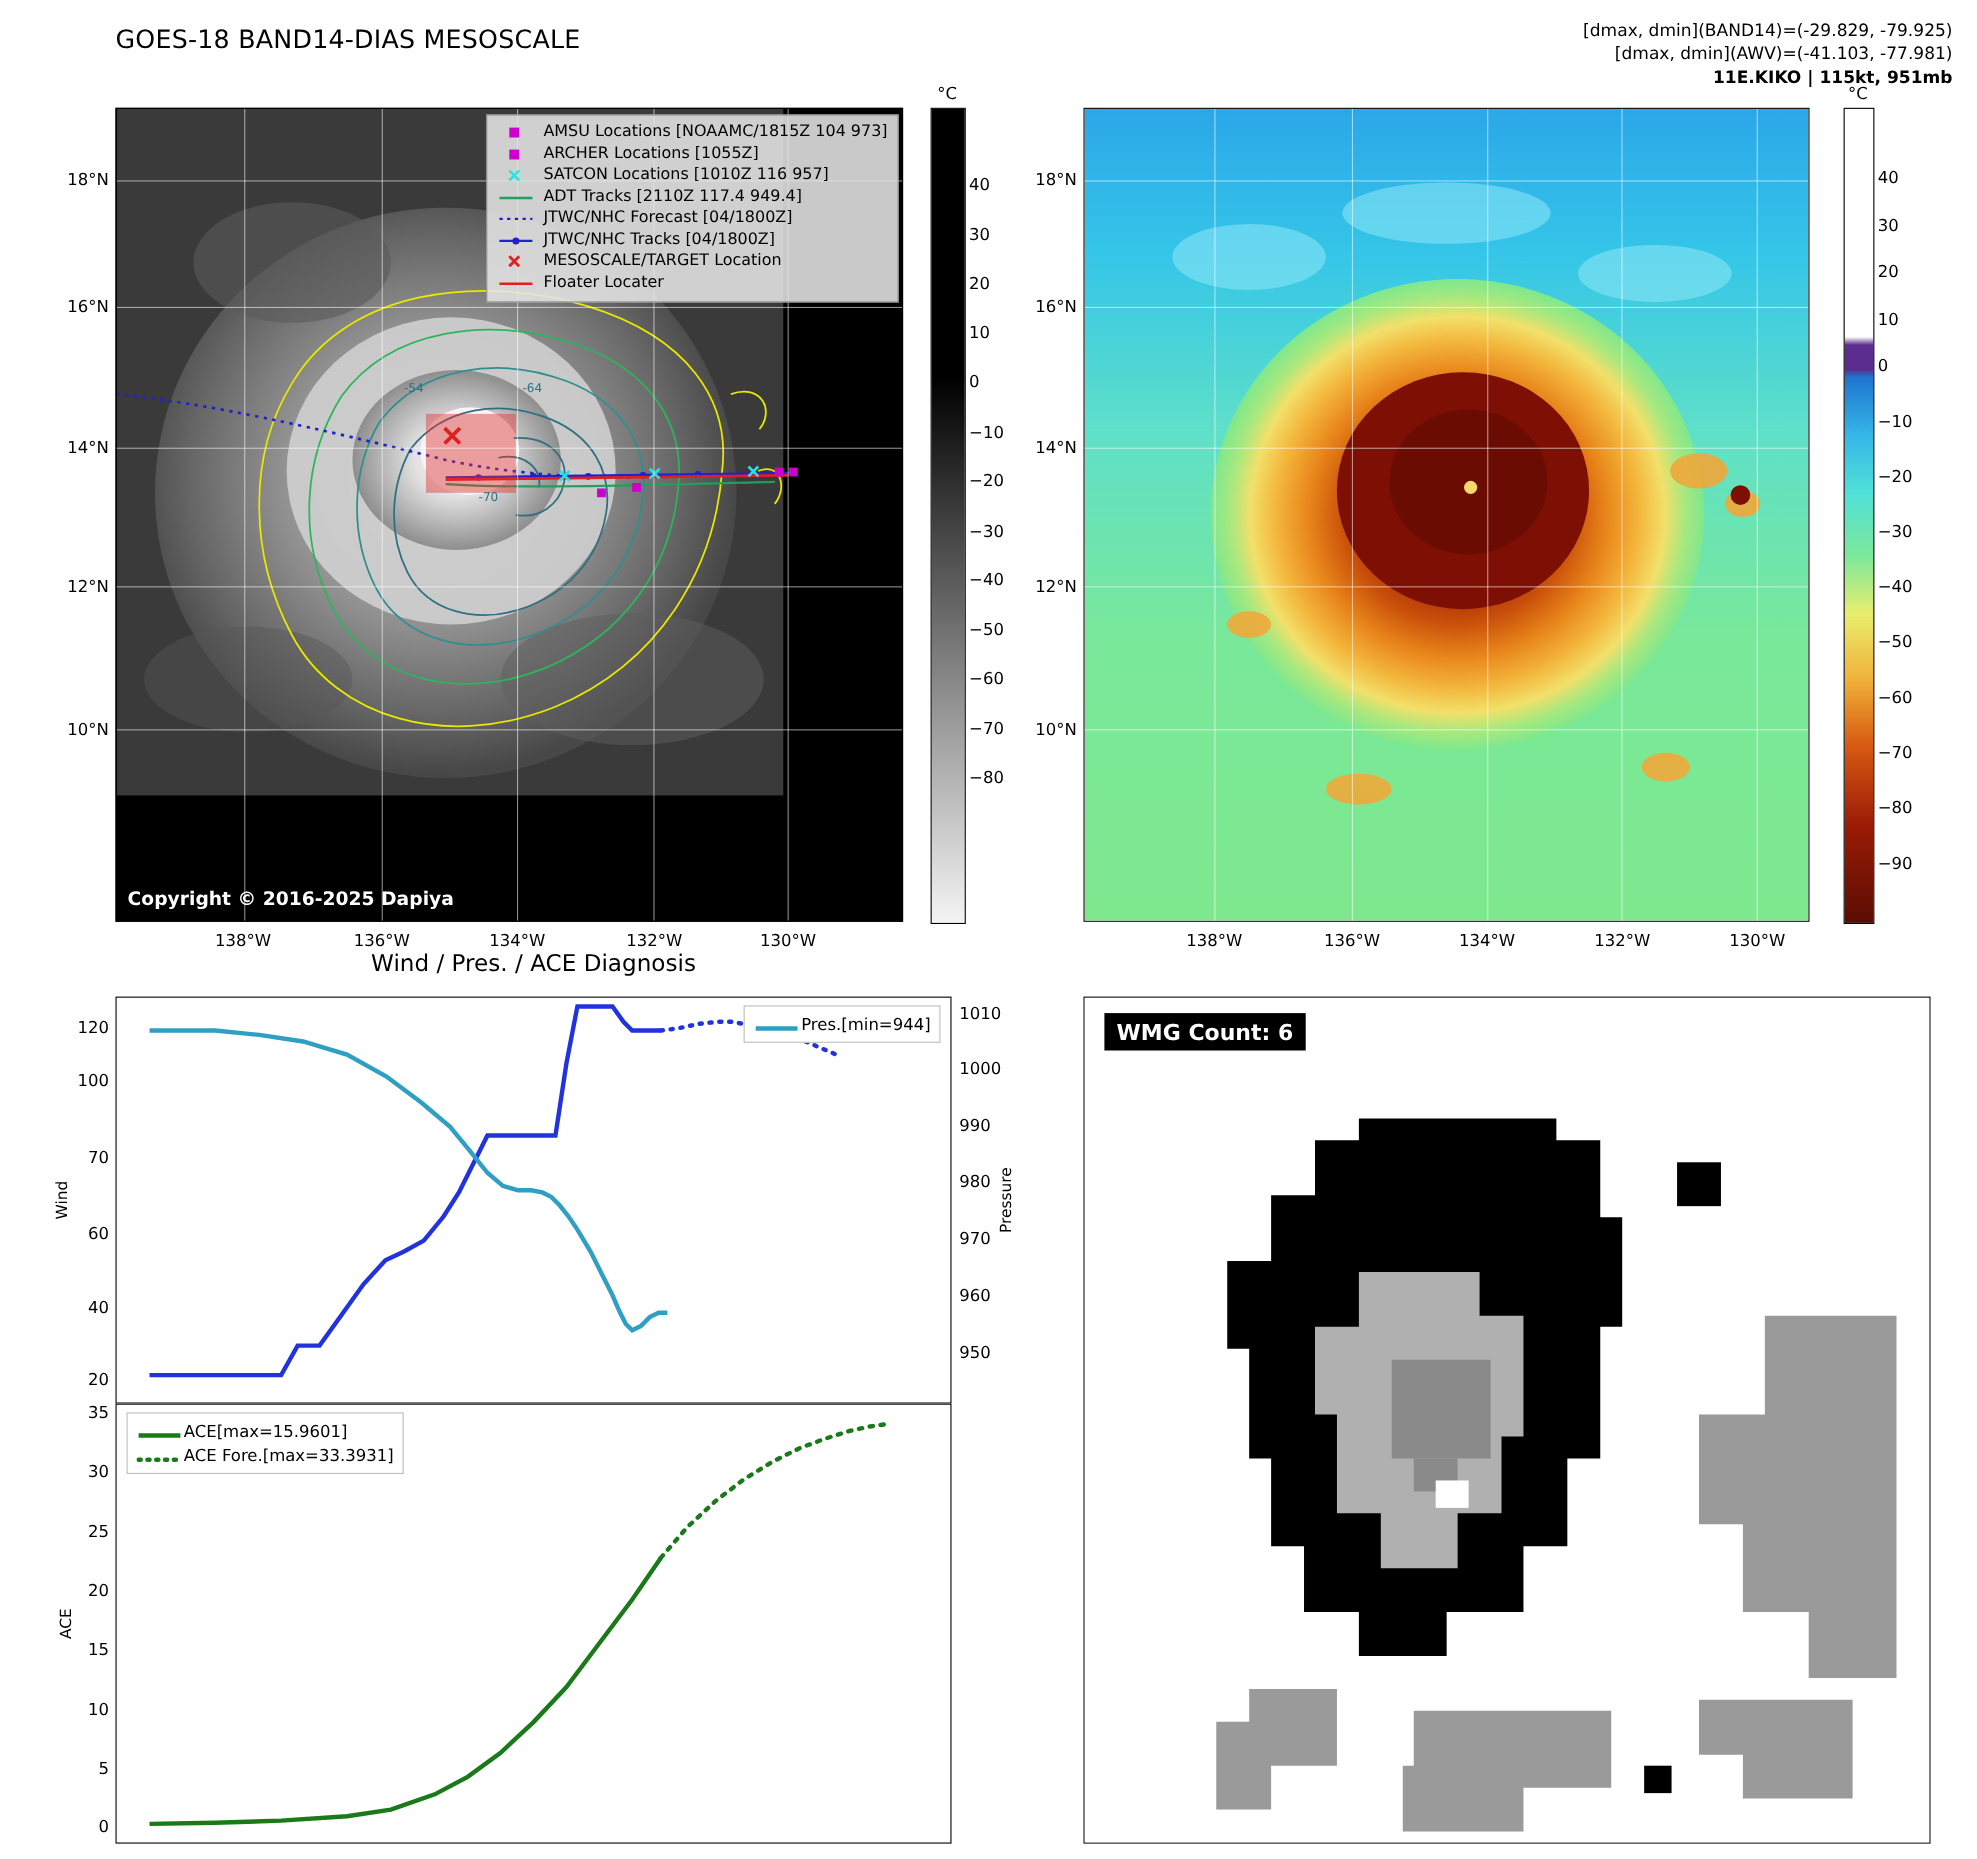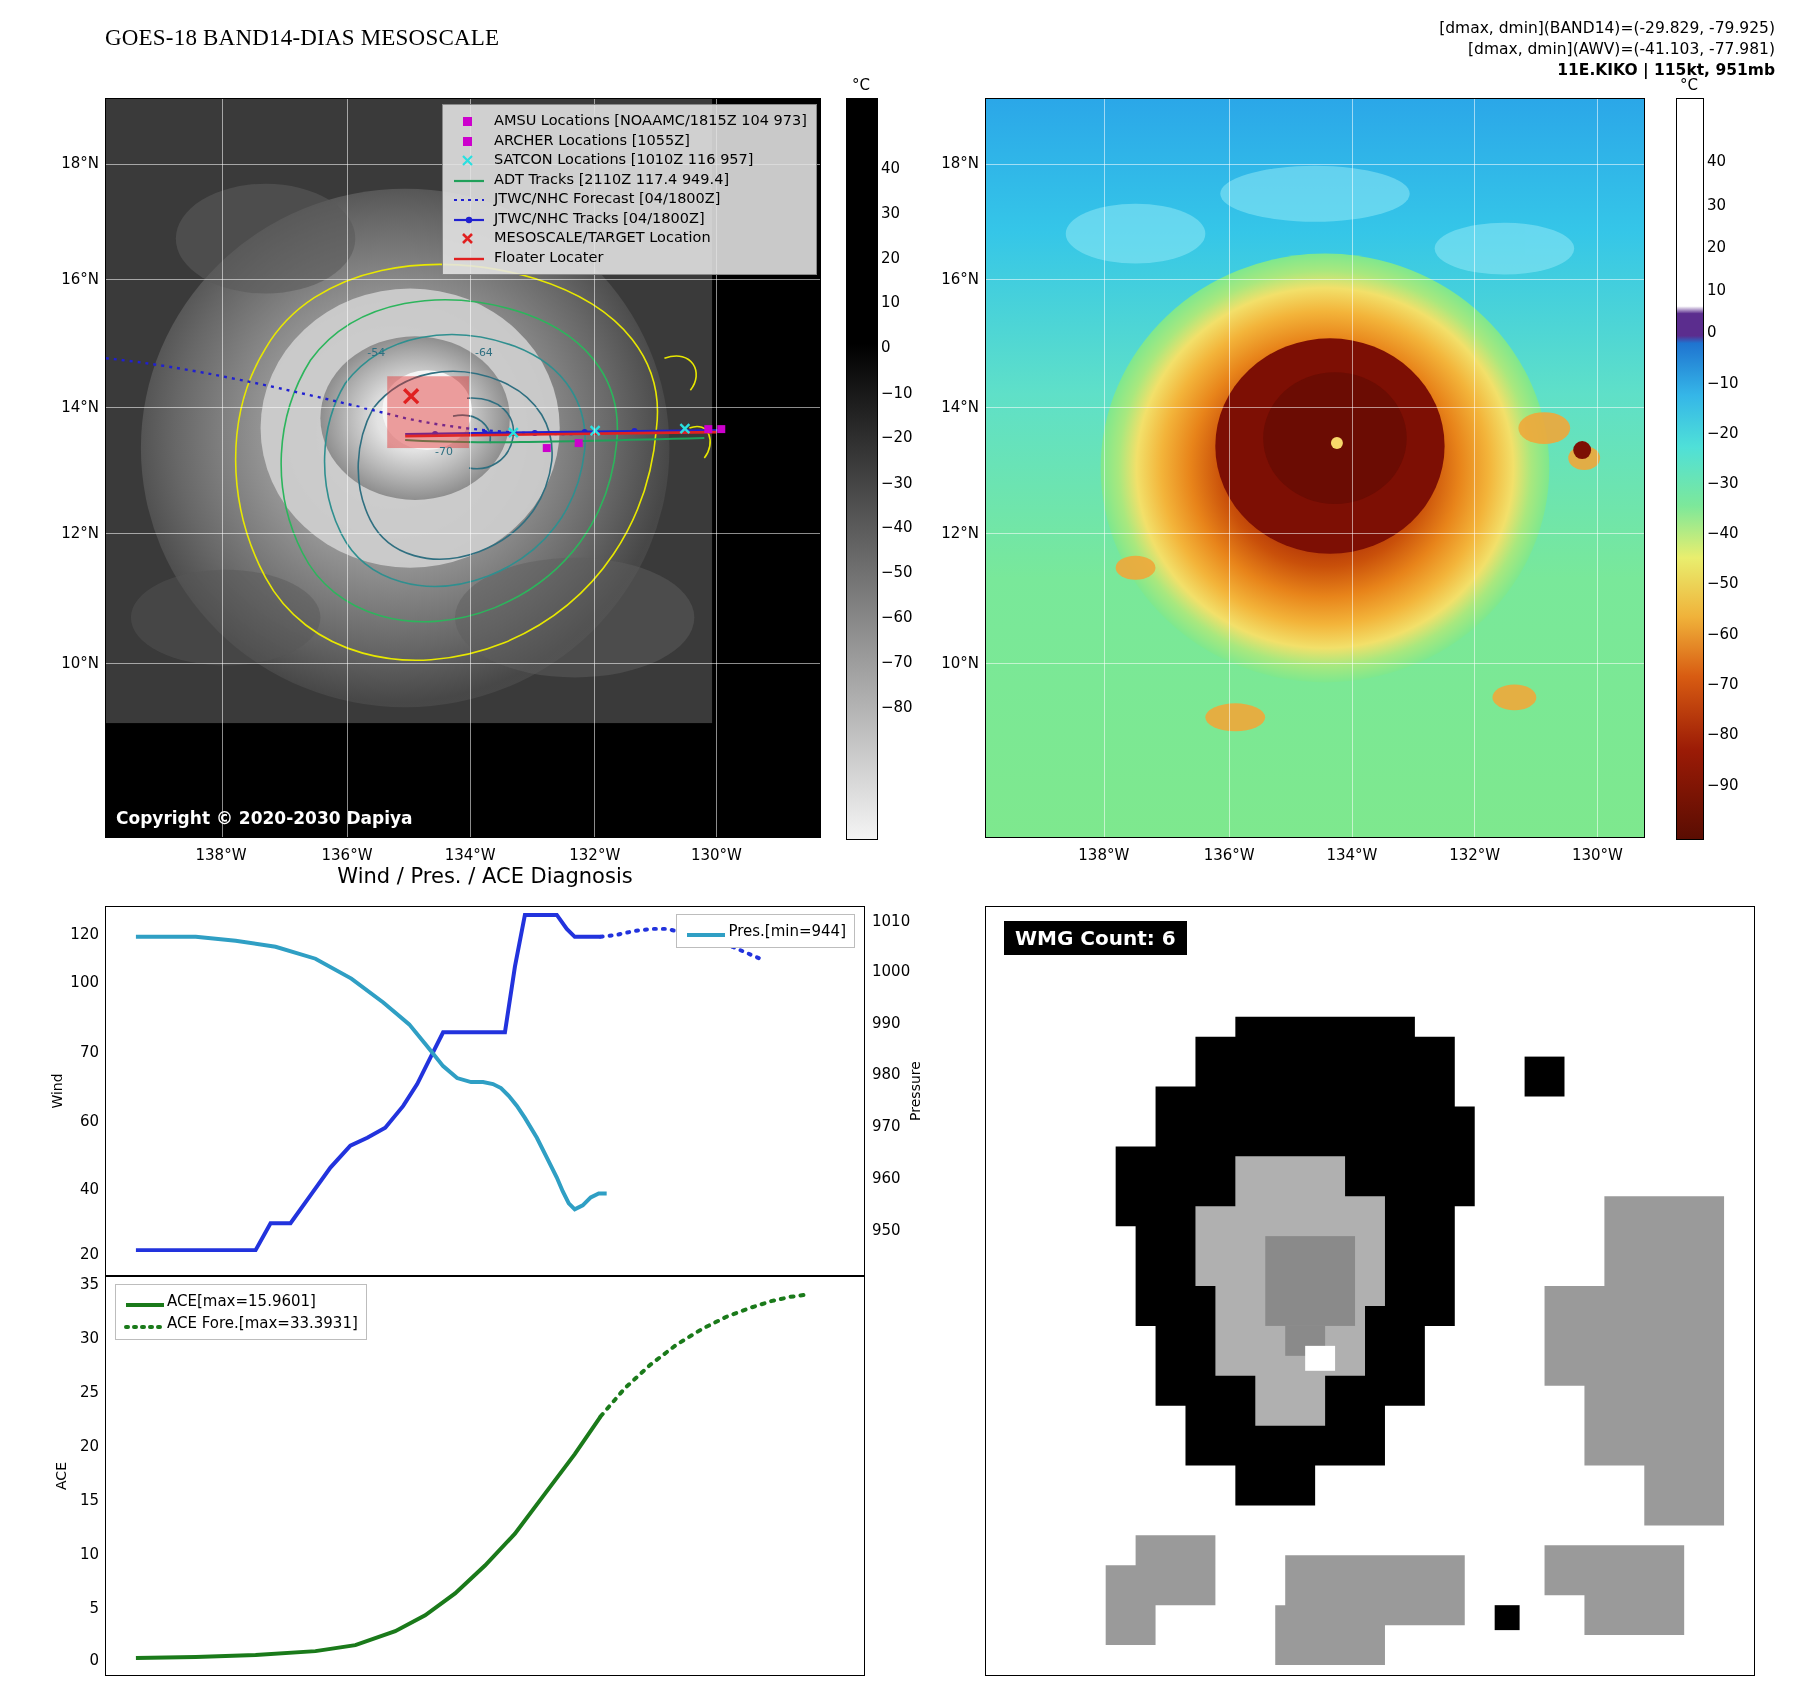--- a/index.html
+++ b/index.html
@@ -4,21 +4,21 @@
 <style>
   html,body{margin:0;padding:0;background:#ffffff;}
   body{width:1797px;height:1690px;font-family:"DejaVu Sans",sans-serif;color:#000;overflow:hidden;}
   .root{position:relative;width:1797px;height:1690px;}
 
   
   .panel{position:absolute;}
   .title{font-size:23px;letter-spacing:.2px;}
 
   
-  #tl-title{left:105px;top:22px;width:700px;line-height:1.35;font-family:Liberation Serif, serif;}
+  #tl-title{left:105px;top:22px;width:700px;line-height:1.35;}
   #tl-plot{left:105px;top:98px;width:716px;height:740px;}
   .map-frame{position:absolute;inset:0;border:1px solid #000;overflow:hidden;background:#000;}
   #irimg{position:absolute;left:0;top:0;width:100%;height:100%;}
   .gridline{position:absolute;background:rgba(255,255,255,.55);}
   .gridline.h{height:1px;left:0;right:0;}
   .gridline.v{width:1px;top:0;bottom:0;}
   .ticklbl{position:absolute;font-size:15px;color:#000;}
   .ticklbl.left{right:calc(100% + 6px);transform:translateY(-50%);white-space:nowrap;}
   .ticklbl.bot{top:calc(100% + 8px);transform:translateX(-50%);white-space:nowrap;}
 
@@ -158,21 +158,21 @@
       <div class="gridline h" style="top:24.4%"></div>
       <div class="gridline h" style="top:41.8%"></div>
       <div class="gridline h" style="top:58.8%"></div>
       <div class="gridline h" style="top:76.4%"></div>
       <div class="gridline v" style="left:16.2%"></div>
       <div class="gridline v" style="left:33.8%"></div>
       <div class="gridline v" style="left:51.0%"></div>
       <div class="gridline v" style="left:68.4%"></div>
       <div class="gridline v" style="left:85.4%"></div>
 
-      <div class="copyright">Copyright © 2020-2030 Dapiya</div>
+      <div class="copyright">Copyright © 2016-2025 Dapiya</div>
     </div>
 
     <div class="ticklbl left" style="top:8.8%">18°N</div>
     <div class="ticklbl left" style="top:24.4%">16°N</div>
     <div class="ticklbl left" style="top:41.8%">14°N</div>
     <div class="ticklbl left" style="top:58.8%">12°N</div>
     <div class="ticklbl left" style="top:76.4%">10°N</div>
 
     <div class="ticklbl bot" style="left:16.2%">138°W</div>
     <div class="ticklbl bot" style="left:33.8%">136°W</div>

